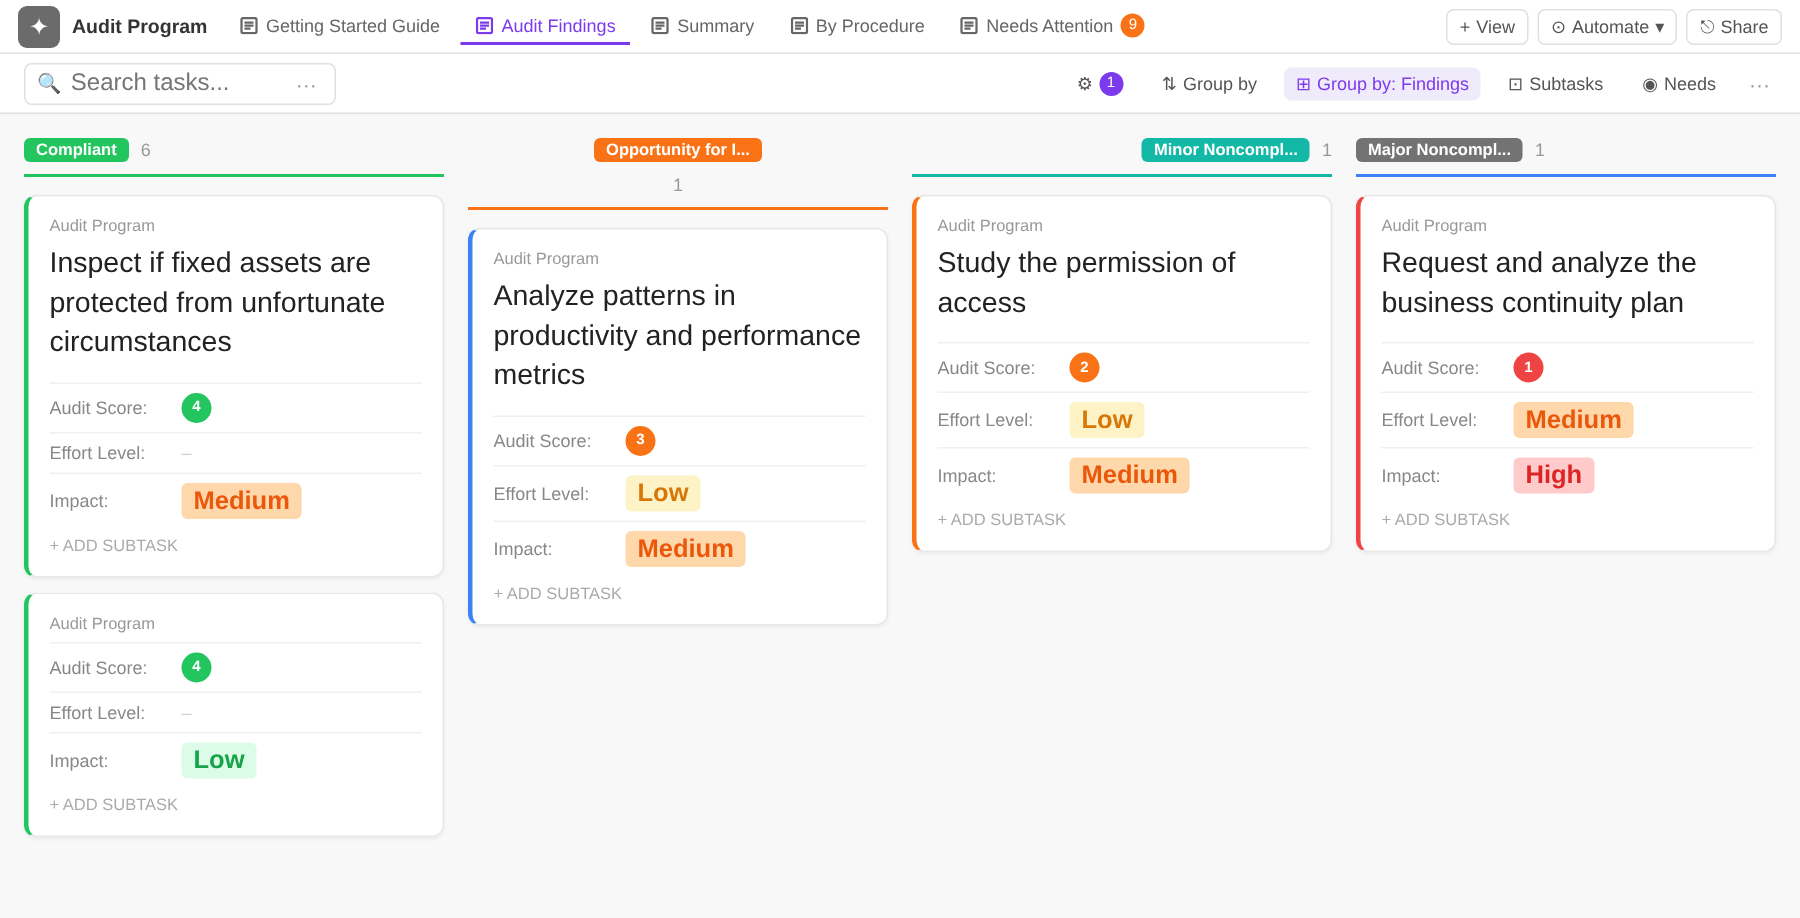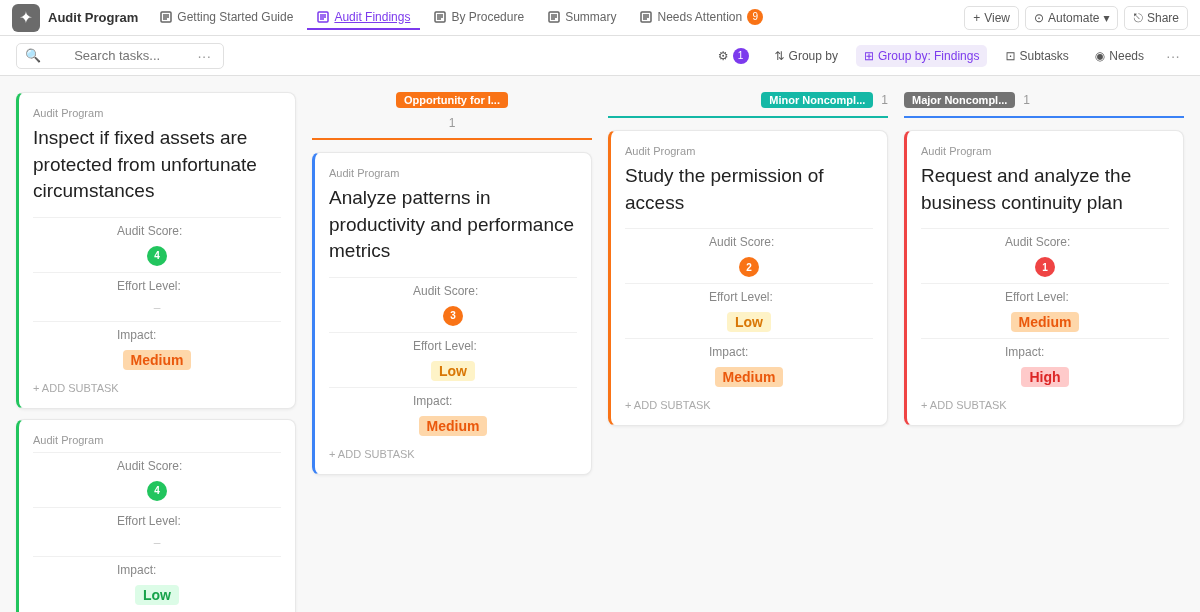--- a/index.html
+++ b/index.html
@@ -3,30 +3,30 @@
   <meta charset="utf-8">
   <style>
     * { box-sizing: border-box; margin: 0; padding: 0; }
     body { font-family: -apple-system, BlinkMacSystemFont, 'Segoe UI', sans-serif; font-size: 13px; background: #fff; color: #333; overflow: hidden; }
 
     
     .header { display: flex; align-items: center; height: 36px; border-bottom: 1px solid #e0e0e0; padding: 0 12px; gap: 4px; background: #fff; }
     .header-logo { width: 28px; height: 28px; border-radius: 6px; background: #6b6b6b; display: flex; align-items: center; justify-content: center; color: white; font-size: 14px; margin-right: 4px; flex-shrink: 0; }
     .header-title { font-weight: 600; font-size: 13px; color: #333; margin-right: 8px; }
     .header-tab { display: flex; align-items: center; gap: 5px; padding: 0 10px; height: 24px; font-size: 12px; color: #666; cursor: pointer; white-space: nowrap; border-bottom: 2px solid transparent; }
-    .header-tab.active { color: #7c3aed; border-bottom: 2px solid #7c3aed; font-weight: 500; text-decoration: underline; }
+    .header-tab.active { color: #7c3aed; border-bottom: 2px solid #7c3aed; font-weight: 500; }
     .header-tab svg { width: 12px; height: 12px; flex-shrink: 0; }
     .header-actions { display: flex; align-items: center; gap: 6px; margin-left: auto; }
     .header-btn { display: flex; align-items: center; gap: 4px; padding: 4px 8px; border: 1px solid #e0e0e0; border-radius: 5px; font-size: 12px; color: #555; cursor: pointer; background: #fff; }
     .needs-attention-badge { background: #f97316; color: white; border-radius: 50%; width: 16px; height: 16px; font-size: 10px; display: flex; align-items: center; justify-content: center; }
 
     
     .toolbar { display: flex; align-items: center; height: 40px; padding: 0 16px; border-bottom: 1px solid #e0e0e0; gap: 8px; background: #fff; }
     .search-box { display: flex; align-items: center; gap: 6px; flex: 0 0 200px; border: 1px solid #e0e0e0; border-radius: 5px; padding: 4px 8px; color: #999; }
-    .search-box input { border: none; outline: none; font-size: 13px; color: #666; background: transparent; width: 140px; text-align: center; }
+    .search-box input { border: none; outline: none; font-size: 16px; color: #666; background: transparent; width: 140px; }
     .toolbar-sep { margin-left: auto; }
     .toolbar-actions { display: flex; align-items: center; gap: 10px; }
     .toolbar-btn { display: flex; align-items: center; gap: 4px; padding: 4px 8px; border-radius: 5px; font-size: 12px; color: #555; cursor: pointer; }
     .filter-badge { background: #7c3aed; color: white; border-radius: 50%; width: 16px; height: 16px; font-size: 10px; display: flex; align-items: center; justify-content: center; }
     .group-btn { display: flex; align-items: center; gap: 4px; padding: 4px 8px; border-radius: 5px; font-size: 12px; color: #555; cursor: pointer; background: #f0ebfa; color: #7c3aed; }
     .three-dots { font-size: 14px; color: #999; cursor: pointer; padding: 0 4px; }
 
     
     .board { display: flex; gap: 0; padding: 16px; overflow-x: auto; background: #f8f8f8; height: calc(612px - 36px - 40px); align-items: flex-start; }
     .column { width: 280px; flex-shrink: 0; margin-right: 16px; }
@@ -42,28 +42,28 @@
     .col-badge.blue { background: #737373; }
     .col-count { font-size: 12px; color: #999; }
 
     
     .card { background: #fff; border-radius: 8px; padding: 14px; margin-bottom: 10px; border: 1px solid #e8e8e8; box-shadow: 0 1px 3px rgba(0,0,0,0.06); border-left: 3px solid #22c55e; }
     .card.orange-left { border-left-color: #3b82f6; }
     .card.teal-left { border-left-color: #f97316; }
     .card.blue-left { border-left-color: #ef4444; }
     .card-parent { font-size: 11px; color: #999; margin-bottom: 6px; }
     .card-title { font-size: 19px; color: #222; font-weight: 500; line-height: 1.4; margin-bottom: 12px; }
-    .card-field { display: flex; align-items: center; gap: 8px; margin-bottom: 6px; font-size: 12px; color: #666; border-top: 1px solid #f0f0f0; padding-top: 6px; flex-direction: column; }
+    .card-field { display: flex; align-items: center; gap: 8px; margin-bottom: 6px; font-size: 12px; color: #666; border-top: 1px solid #f0f0f0; padding-top: 6px; }
     .card-field:first-of-type { }
     .field-label { min-width: 80px; color: #888; }
     .score-badge { width: 20px; height: 20px; border-radius: 50%; display: flex; align-items: center; justify-content: center; font-size: 10px; font-weight: 700; color: white; }
     .score-green { background: #22c55e; }
     .score-orange { background: #f97316; }
     .score-red { background: #ef4444; }
-    .level-badge { padding: 2px 8px; border-radius: 4px; font-size: 14px; font-weight: 600; }
+    .level-badge { padding: 2px 8px; border-radius: 4px; font-size: 17px; font-weight: 600; }
     .level-low { background: #fef3c7; color: #d97706; }
     .level-medium { background: #fed7aa; color: #ea580c; }
     .level-high { background: #fecaca; color: #dc2626; }
     .level-medium-green { background: #dcfce7; color: #16a34a; }
     .dash { color: #ccc; }
     .add-subtask { font-size: 11px; color: #aaa; margin-top: 8px; padding-top: 4px; cursor: pointer; }
   </style>
 </head>
 <body>
 
@@ -93,31 +93,31 @@
     <span style="color:#7c3aed;">Audit Findings</span>
   </div>
 
   <div class="header-tab">
     <svg viewBox="0 0 12 12" fill="none" stroke="currentColor" stroke-width="1.5">
         <rect x="1" y="1" width="10" height="10" rx="1"></rect>
         <line x1="3" y1="4" x2="9" y2="4"></line>
         <line x1="3" y1="6" x2="9" y2="6"></line>
         <line x1="3" y1="8" x2="7" y2="8"></line>
       </svg>
+    <span>Summary</span>
+  </div>
+
+  <div class="header-tab">
+    <svg viewBox="0 0 12 12" fill="none" stroke="currentColor" stroke-width="1.5">
+        <rect x="1" y="1" width="10" height="10" rx="1"></rect>
+        <line x1="3" y1="4" x2="9" y2="4"></line>
+        <line x1="3" y1="6" x2="9" y2="6"></line>
+        <line x1="3" y1="8" x2="7" y2="8"></line>
+      </svg>
     <span>By Procedure</span>
-  </div>
-
-  <div class="header-tab">
-    <svg viewBox="0 0 12 12" fill="none" stroke="currentColor" stroke-width="1.5">
-        <rect x="1" y="1" width="10" height="10" rx="1"></rect>
-        <line x1="3" y1="4" x2="9" y2="4"></line>
-        <line x1="3" y1="6" x2="9" y2="6"></line>
-        <line x1="3" y1="8" x2="7" y2="8"></line>
-      </svg>
-    <span>Summary</span>
   </div>
 
   <div class="header-tab">
     <svg viewBox="0 0 12 12" fill="none" stroke="currentColor" stroke-width="1.5">
         <rect x="1" y="1" width="10" height="10" rx="1"></rect>
         <line x1="3" y1="4" x2="9" y2="4"></line>
         <line x1="3" y1="6" x2="9" y2="6"></line>
         <line x1="3" y1="8" x2="7" y2="8"></line>
       </svg>
     <span>Needs Attention</span>
@@ -170,20 +170,24 @@
     <div class="toolbar-btn">
       <span>◉</span>
       <span>Needs</span>
     </div>
     <span class="three-dots">···</span>
   </div>
 </div>
 
 <div class="board" id="board">
     <div class="column">
+      <div class="column-header green">
+        <span class="col-badge green">Compliant</span>
+        <span class="col-count">6</span>
+      </div>
       <div class="card ">
         <div class="card-parent">Audit Program</div>
         <div class="card-title">Inspect if fixed assets are protected from unfortunate circumstances</div>
         <div class="card-field">
           <span class="field-label">Audit Score:</span>
           <span class="score-badge score-green">4</span>
         </div>
         <div class="card-field">
           <span class="field-label">Effort Level:</span>
           <span class="dash">–</span>

